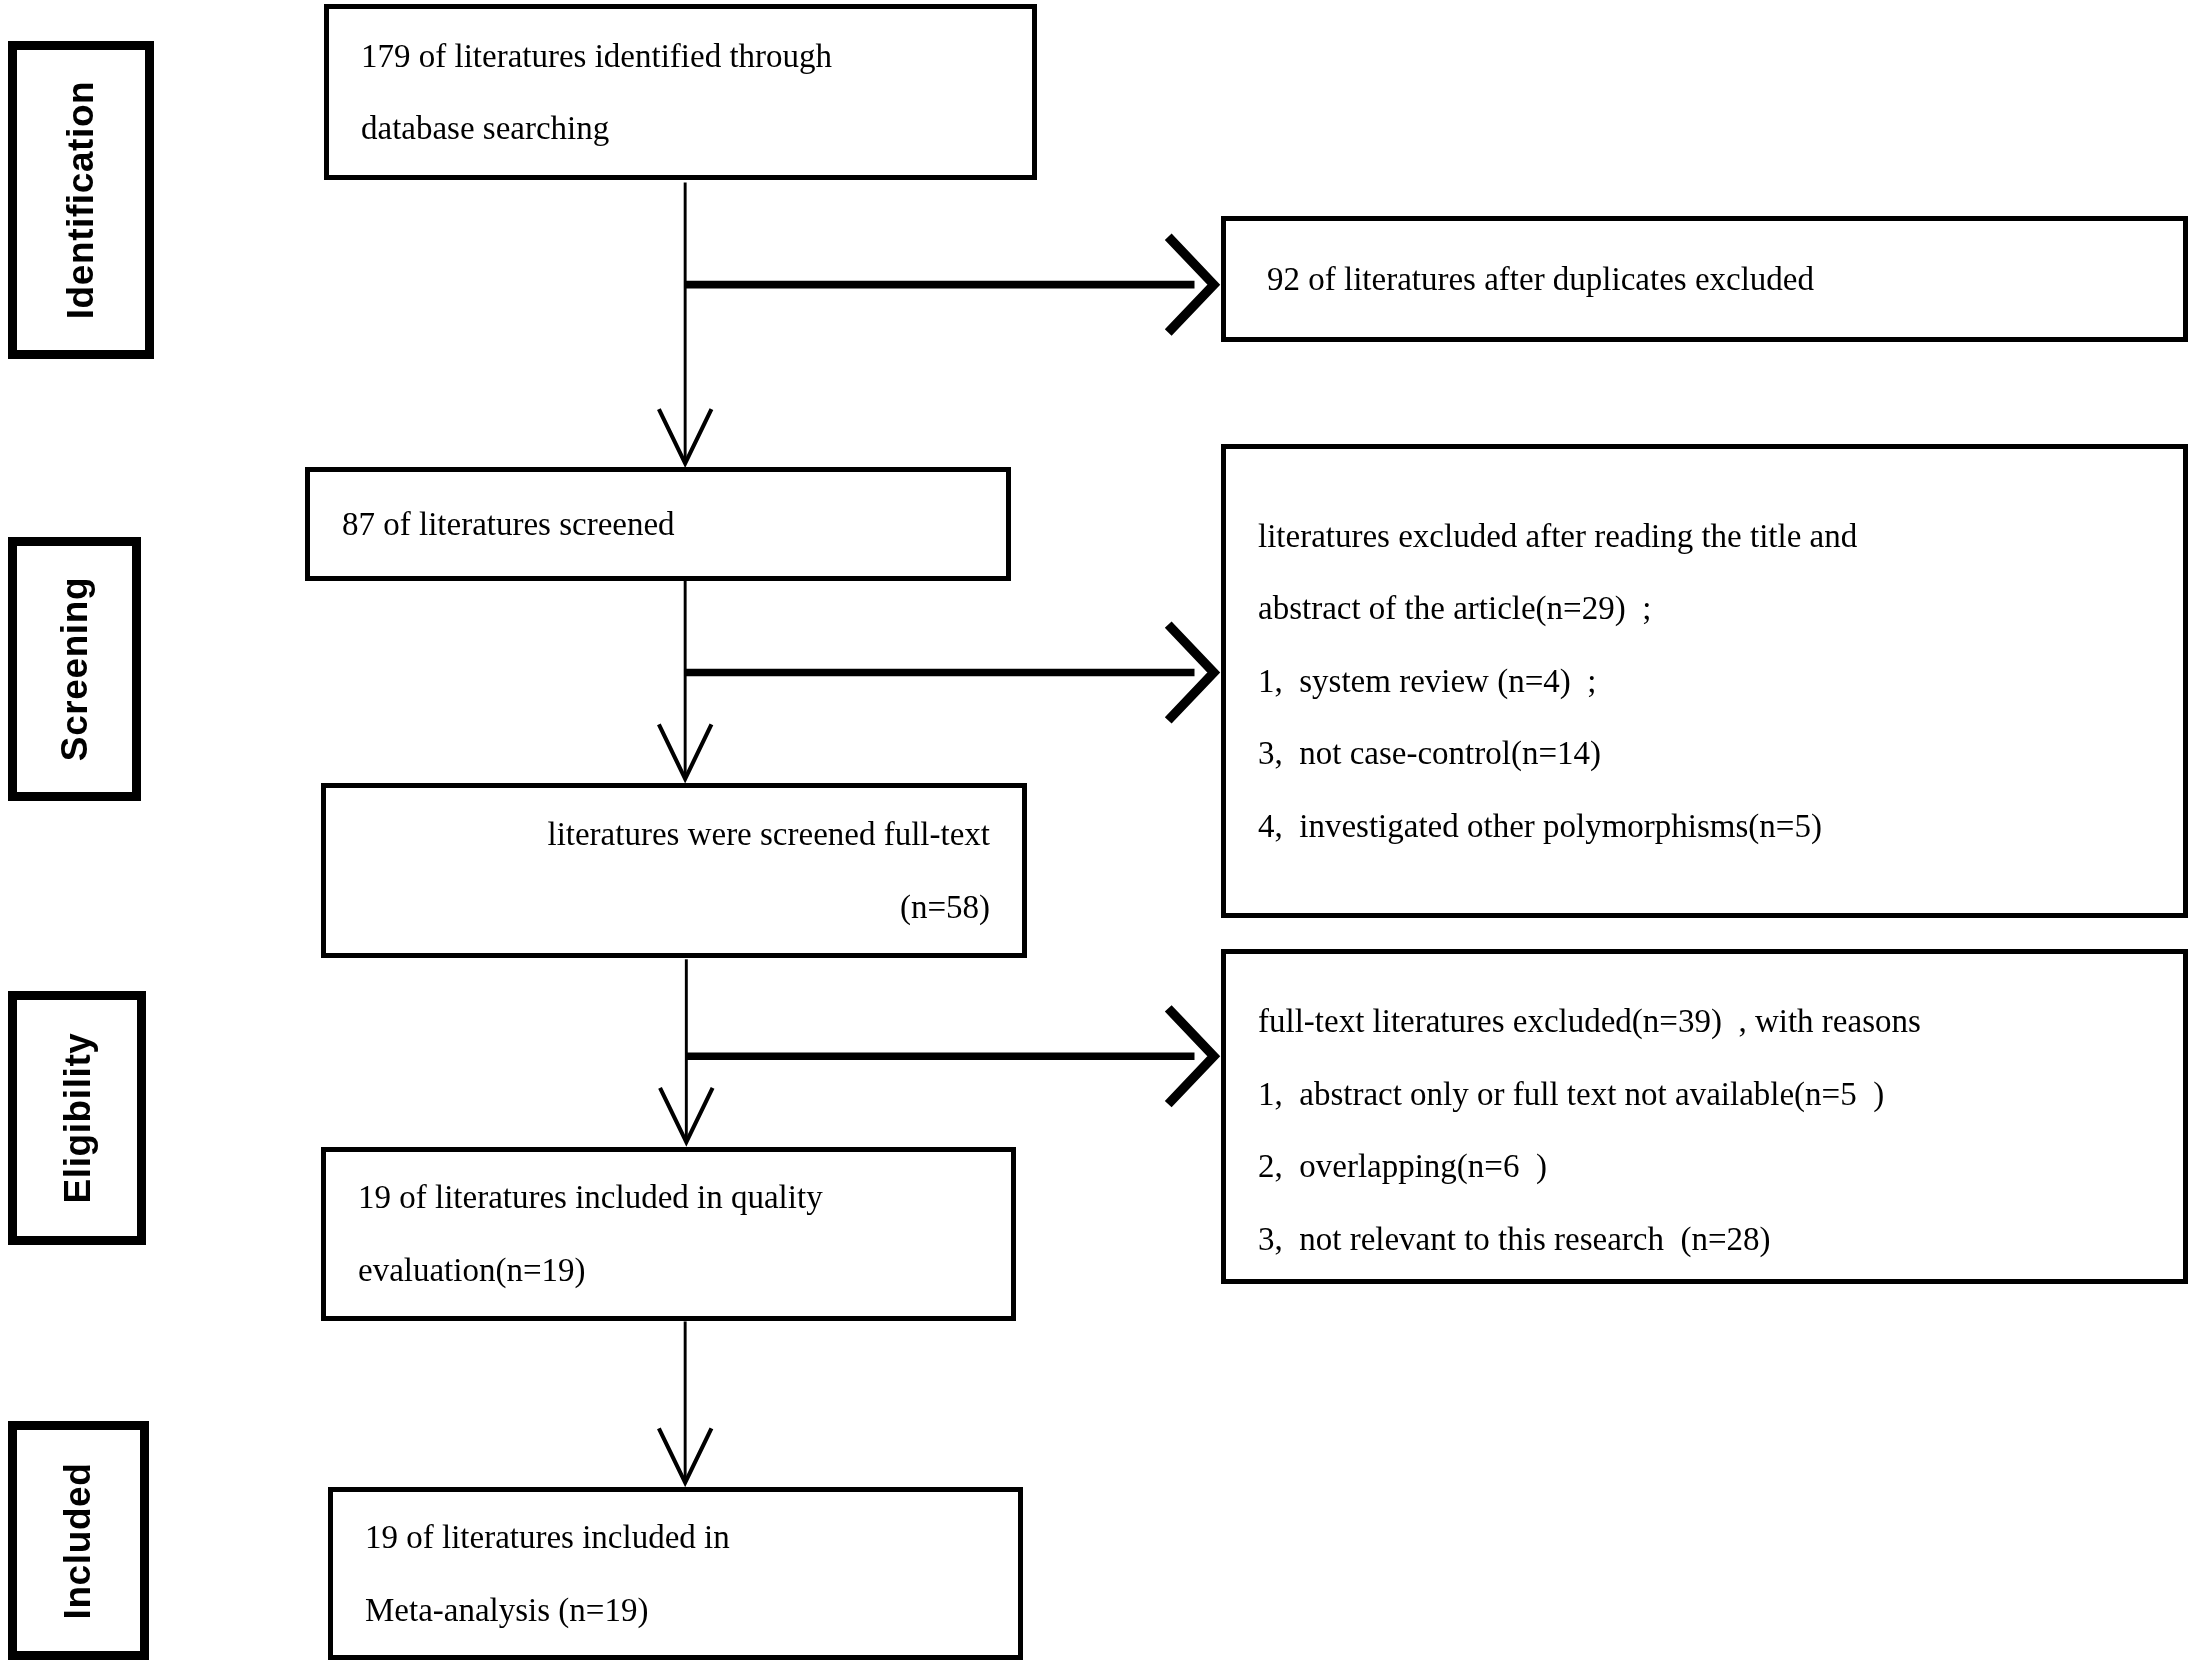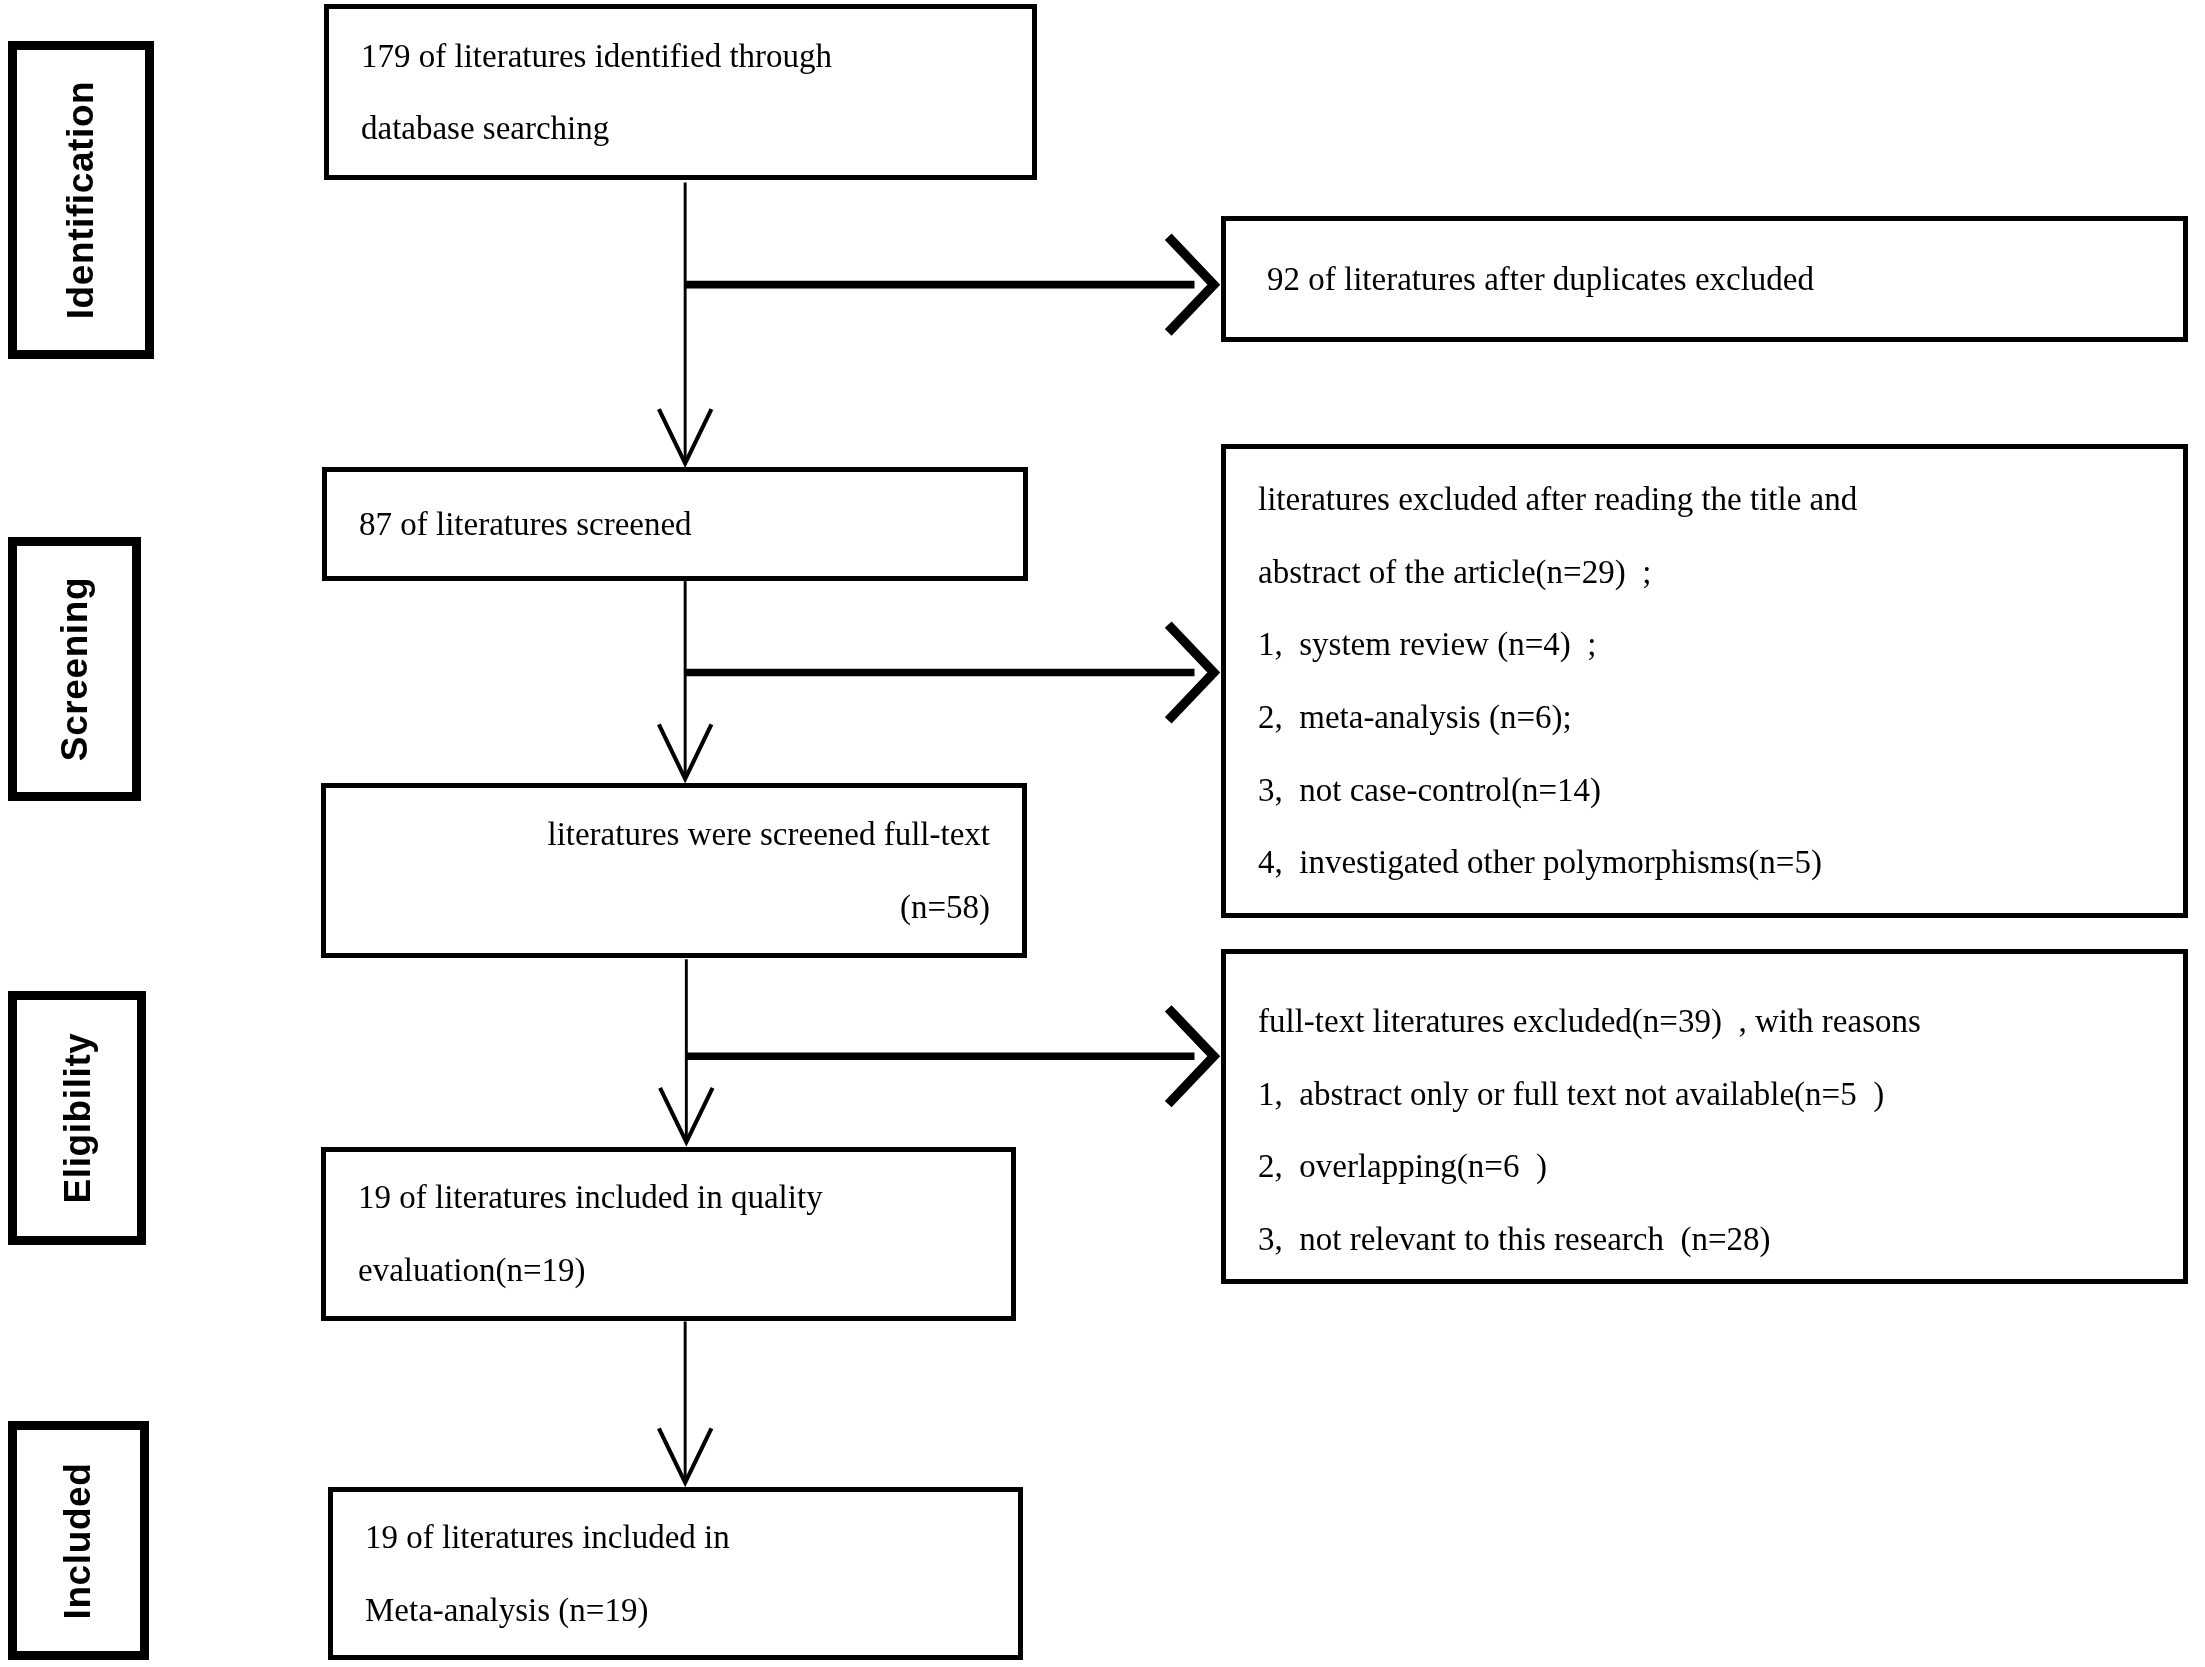--- a/index.html
+++ b/index.html
@@ -32,21 +32,21 @@
     flex-direction: column;
     justify-content: center;
     padding: 3.5px 32px;
     font-size: 33px;
     line-height: 2.2;
     white-space: nowrap;
   }
   .box .line { white-space: nowrap; }
   .box-identified     { left: 324px;  top: 4.1px;    width: 713px; height: 176px; }
   .box-duplicates     { left: 1221px; top: 216px;  width: 967px; height: 126px; padding-left: 41px; }
-  .box-screened       { left: 322px;  top: 467px;  width: 706px; height: 114px; padding-left: 32px; }
+  .box-screened       { left: 305px;  top: 467px;  width: 706px; height: 114px; padding-left: 32px; }
   .box-screening-excl { left: 1221px; top: 416px;  width: 967px; height: 474px; margin-top: 28px; }
   .box-fulltext       { left: 321px;  top: 783px; width: 706px; height: 175px; align-items: flex-end; }
   .box-fulltext-excl  { left: 1221px; top: 949px; width: 967px; height: 335px; justify-content: flex-end; }
   .box-quality        { left: 321px;  top: 1147px; width: 695px; height: 174px; }
   .box-meta           { left: 328px;  top: 1487px; width: 695px; height: 173px; }
   
   .stage {
     position: absolute;
     box-sizing: border-box;
     background: #ffffff;
@@ -120,21 +120,20 @@
     </div>
 
   <div class="box box-screened">
       <div class="line">87 of literatures screened</div>
     </div>
 
   <div class="box box-screening-excl">
       <div class="line">literatures excluded after reading the title and</div>
       <div class="line">abstract of the article(n=29) ;</div>
       <div class="line">1, system review (n=4) ;</div>
-      <div class="line">2, meta-analysis (n=6);</div>
       <div class="line">3, not case-control(n=14)</div>
       <div class="line">4, investigated other polymorphisms(n=5)</div>
     </div>
 
   <div class="box box-fulltext">
       <div class="line">literatures were screened full-text</div>
       <div class="line">(n=58)</div>
     </div>
 
   <div class="box box-fulltext-excl">

